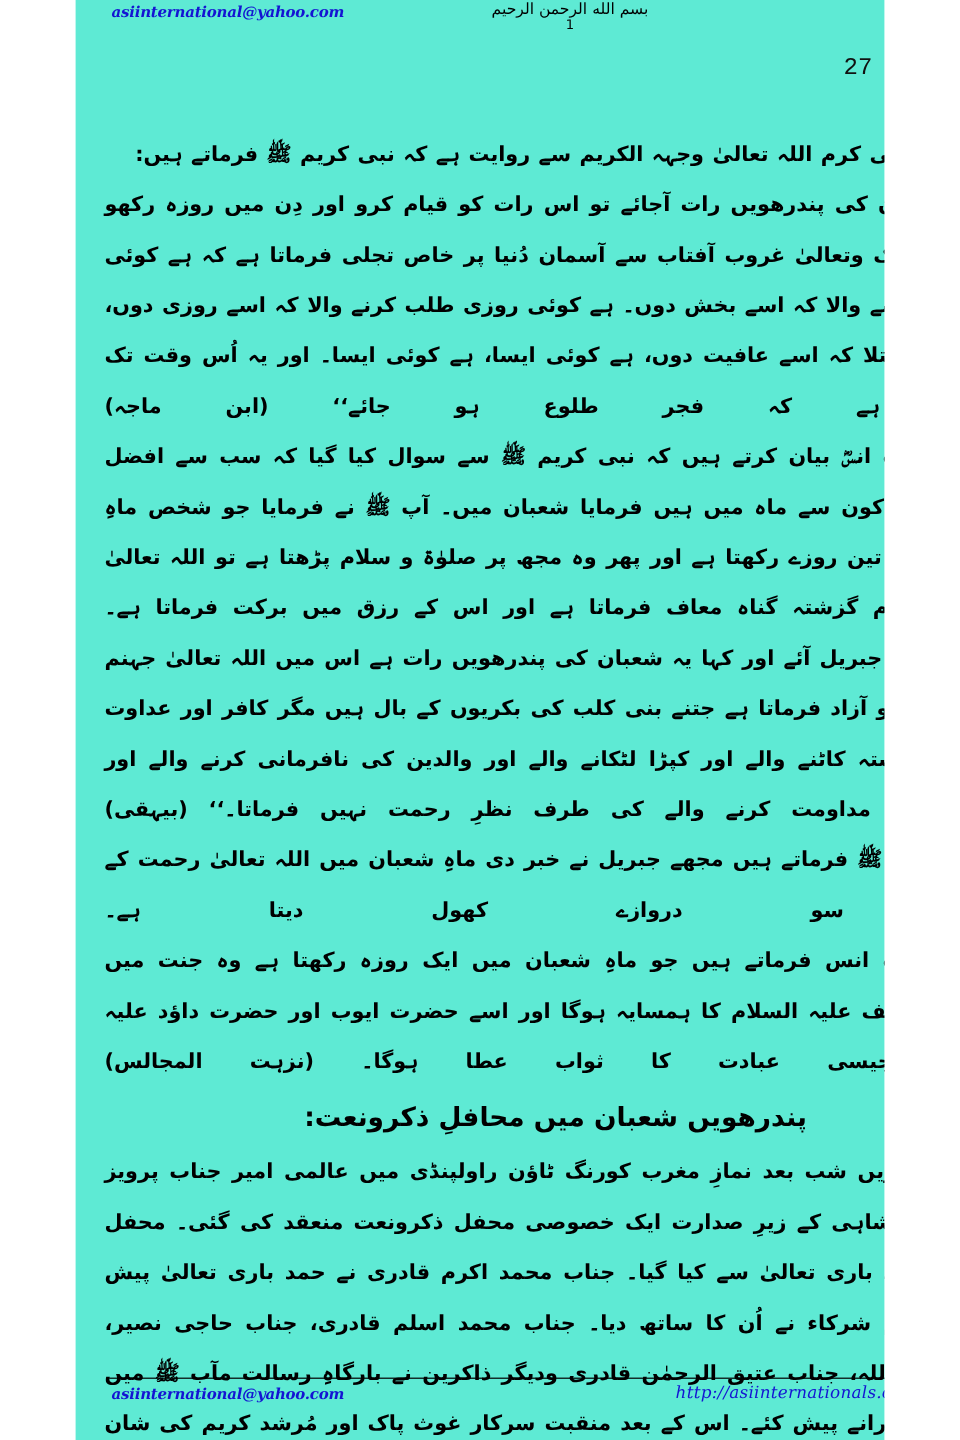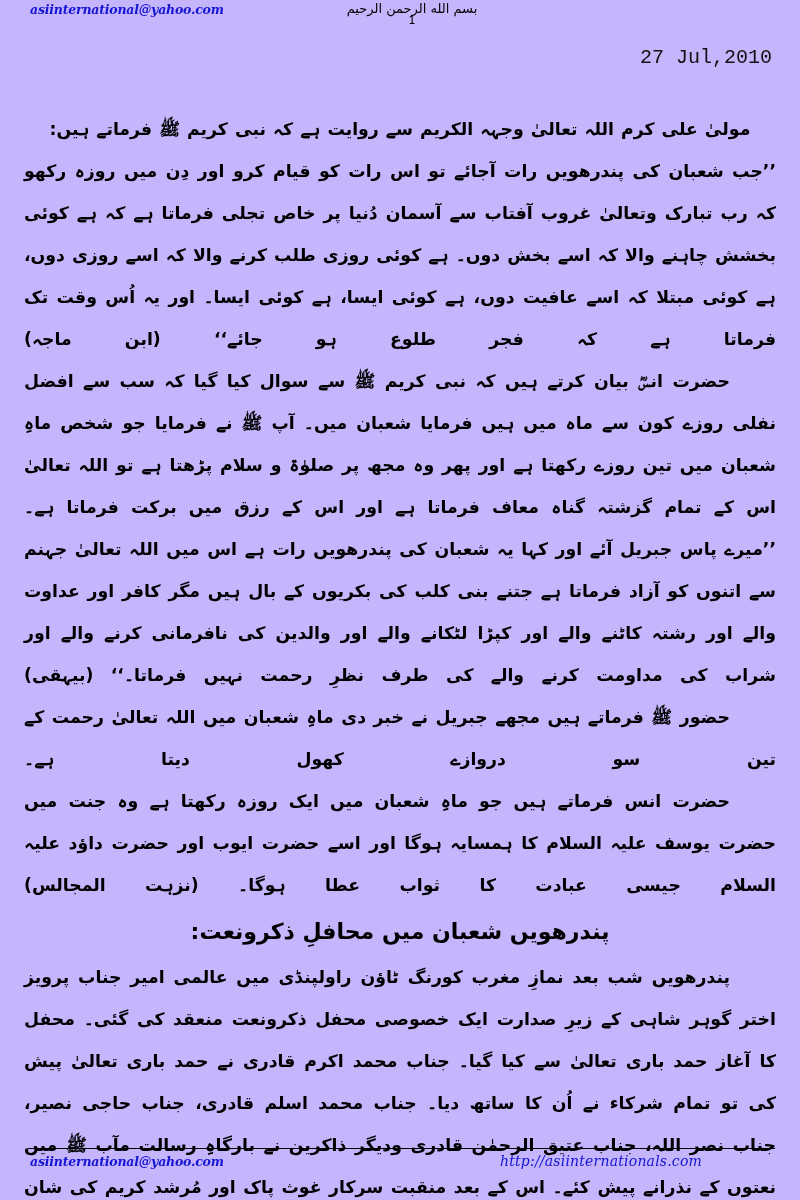--- a/index.html
+++ b/index.html
@@ -4,24 +4,24 @@
 <title>Shab-e-Barat ki Mahafil</title>
 <style>
   html, body {
     margin: 0;
     padding: 0;
     background: #ffffff;
   }
 
   .page {
     position: relative;
-    width: 800px;
+    width: 674px;
     height: 1200px;
     margin: 0 auto;
-    background: #c4b5fd;
+    background: #5eead4;
     overflow: hidden;
     font-family: "DejaVu Sans", "Liberation Sans", sans-serif;
     color: #000000;
     box-sizing: border-box;
   }
 
   
   .page-header {
     position: absolute;
     top: 0;

